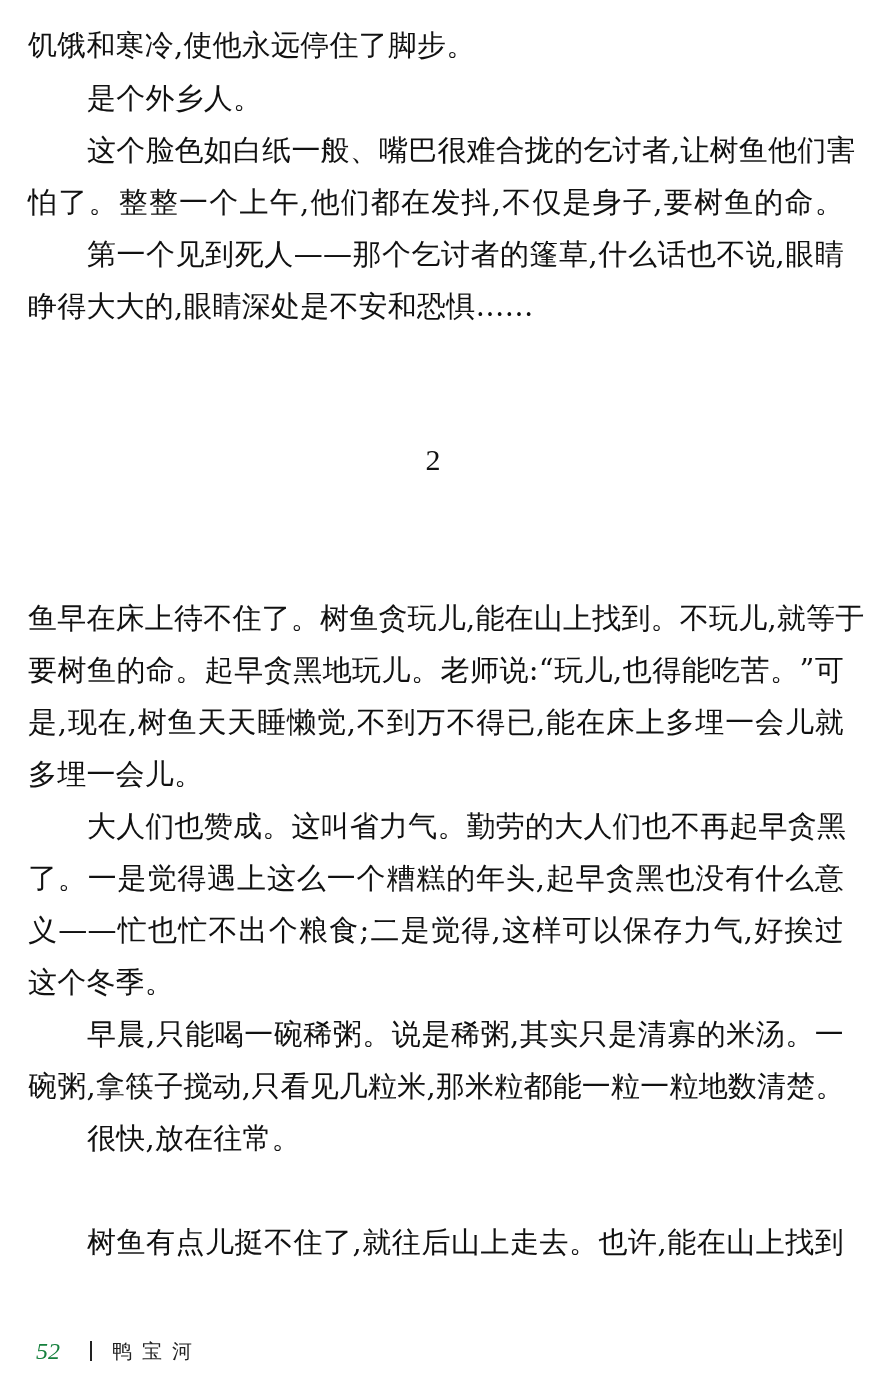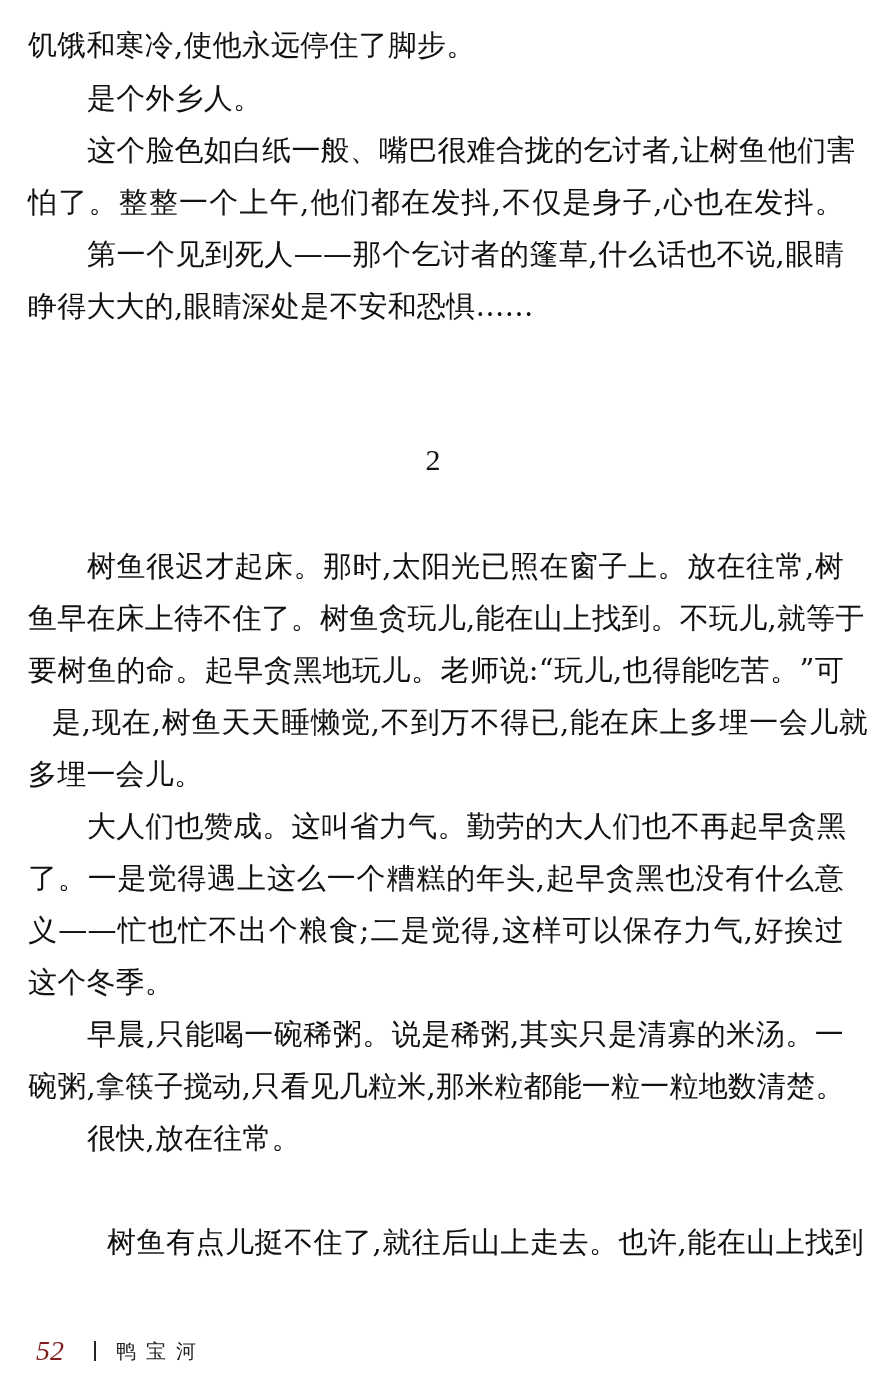--- a/index.html
+++ b/index.html
@@ -55,22 +55,22 @@
       position: absolute;
       left: 36px;
       top: 1333px;
       height: 36px;
       display: flex;
       align-items: center;
     }
     .page-num {
       font-family: "Liberation Serif", "DejaVu Serif", serif;
       font-style: italic;
-      font-size: 28px;
-      color: #7f1d1d;
+      font-size: 24px;
+      color: #15803d;
     }
     .footer-sep {
       display: inline-block;
       width: 2px;
       height: 20px;
       background: #222;
       margin-left: 30px;
       margin-right: 20px;
     }
     .book-title {
@@ -83,45 +83,44 @@
 </head>
 <body>
 
 <div class="page">
 
   <div class="line" style="top:27px;">饥饿和寒冷,使他永远停住了脚步。</div>
 
   <div class="line indent" style="top:80px;">是个外乡人。</div>
 
   <div class="line indent justify" style="top:132px;">这个脸色如白纸一般、嘴巴很难合拢的乞讨者,让树鱼他们害</div>
-  <div class="line justify" style="top:184px;">怕了。整整一个上午,他们都在发抖,不仅是身子,心也在发抖。</div>
+  <div class="line justify" style="top:184px;">怕了。整整一个上午,他们都在发抖,不仅是身子,要树鱼的命。</div>
 
   <div class="line indent justify" style="top:236px;">第一个见到死人——那个乞讨者的篷草,什么话也不说,眼睛</div>
   <div class="line" style="top:288px;">睁得大大的,眼睛深处是不安和恐惧……</div>
 
   <div class="section-number">2</div>
 
-  <div class="line indent justify" style="top:548px;">树鱼很迟才起床。那时,太阳光已照在窗子上。放在往常,树</div>
   <div class="line justify" style="top:600px;">鱼早在床上待不住了。树鱼贪玩儿,能在山上找到。不玩儿,就等于</div>
   <div class="line justify" style="top:652px;">要树鱼的命。起早贪黑地玩儿。老师说:“玩儿,也得能吃苦。”可</div>
-  <div class="line justify" style="top:704px;margin-left:24px;">是,现在,树鱼天天睡懒觉,不到万不得已,能在床上多埋一会儿就</div>
+  <div class="line justify" style="top:704px;">是,现在,树鱼天天睡懒觉,不到万不得已,能在床上多埋一会儿就</div>
   <div class="line" style="top:756px;">多埋一会儿。</div>
 
   <div class="line indent justify" style="top:808px;">大人们也赞成。这叫省力气。勤劳的大人们也不再起早贪黑</div>
   <div class="line justify" style="top:860px;">了。一是觉得遇上这么一个糟糕的年头,起早贪黑也没有什么意</div>
   <div class="line justify" style="top:912px;">义——忙也忙不出个粮食;二是觉得,这样可以保存力气,好挨过</div>
   <div class="line indent justify" style="top:1016px;">早晨,只能喝一碗稀粥。说是稀粥,其实只是清寡的米汤。一</div>
 
   <div class="line" style="top:964px;">这个冬季。</div>
   <div class="line justify" style="top:1068px;">碗粥,拿筷子搅动,只看见几粒米,那米粒都能一粒一粒地数清楚。</div>
 
   <div class="line indent" style="top:1120px;">很快,放在往常。</div>
 
 
-  <div class="line indent justify" style="top:1224px;margin-left:20px;">树鱼有点儿挺不住了,就往后山上走去。也许,能在山上找到</div>
+  <div class="line indent justify" style="top:1224px;">树鱼有点儿挺不住了,就往后山上走去。也许,能在山上找到</div>
 
   <div class="footer">
     <span class="page-num">52</span>
     <span class="footer-sep"></span>
     <span class="book-title">鸭宝河</span>
   </div>
 
 </div>
 
 </body></html>

